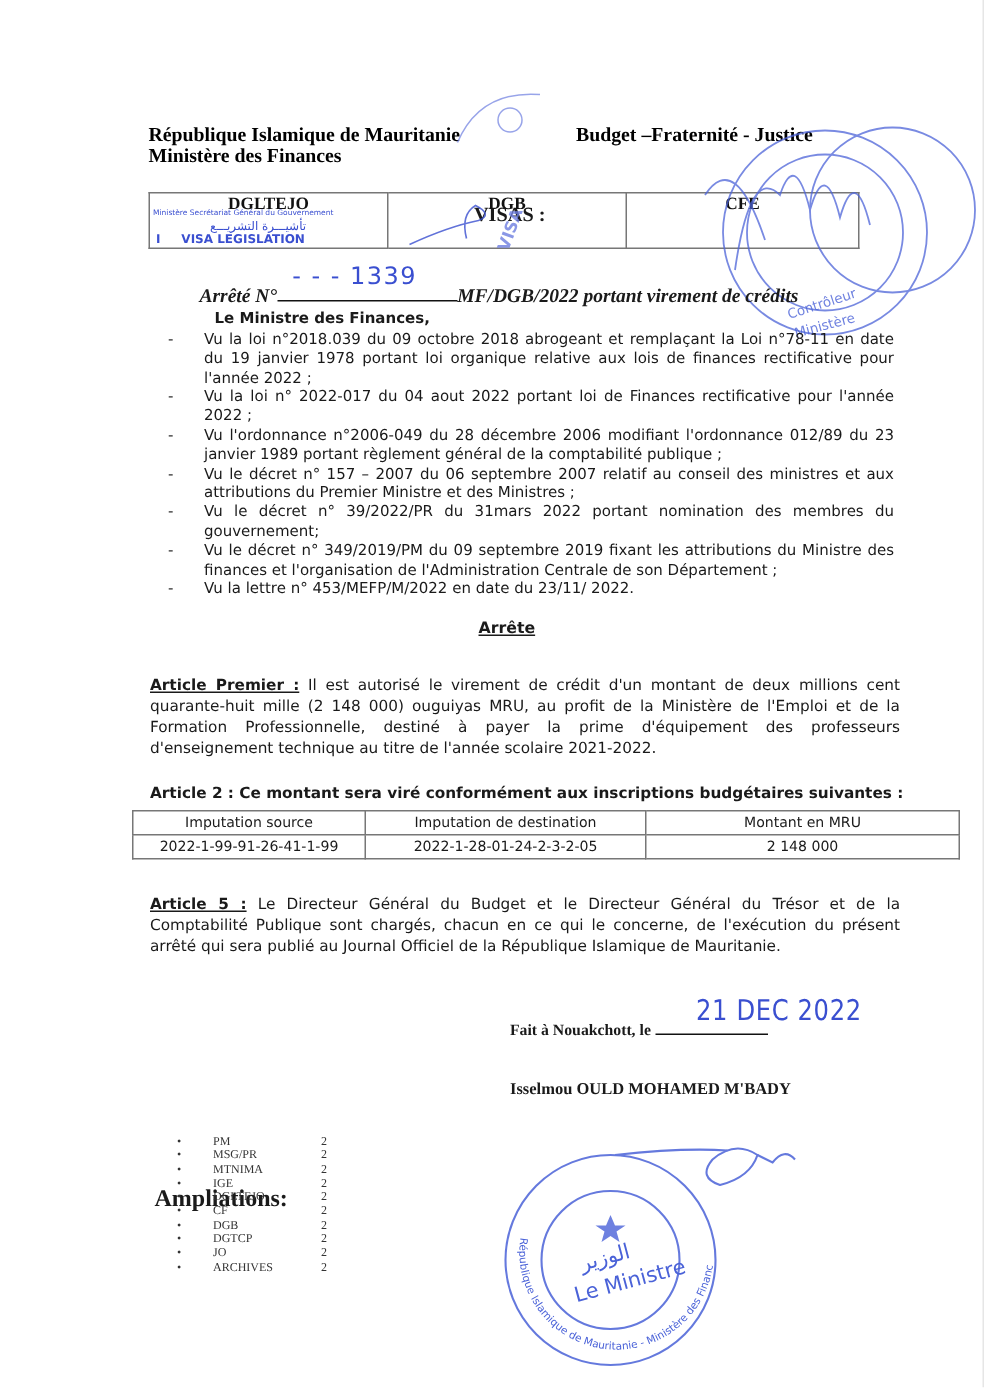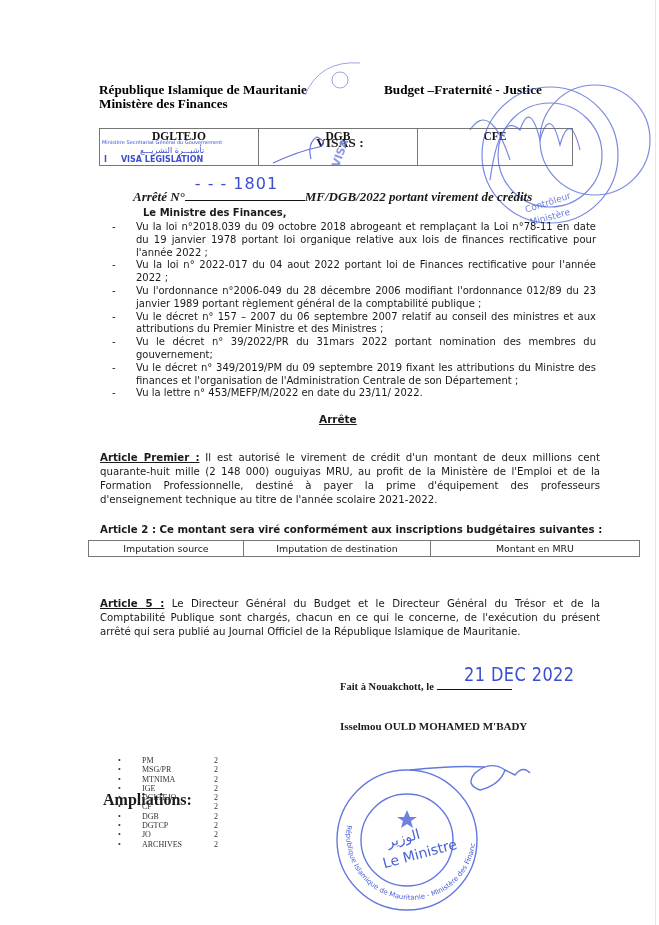--- a/index.html
+++ b/index.html
@@ -73,21 +73,21 @@
       <circle cx="120" cy="85" r="52"></circle>
       <circle cx="165" cy="70" r="55"></circle>
       <path d="M60 110 Q70 40 90 60 Q100 30 110 70 Q120 35 130 75 Q140 40 150 80"></path>
       <path d="M40 60 Q60 30 80 90"></path>
     </g>
     <text x="95" y="135" fill="#4c63d8" font-family="DejaVu Sans, sans-serif" font-size="9" opacity="0.8" transform="rotate(-18 120 135)">Contrôleur</text>
     <text x="100" y="150" fill="#4c63d8" font-family="DejaVu Sans, sans-serif" font-size="9" opacity="0.8" transform="rotate(-15 120 150)">Ministère</text>
   </svg>
 
   <div class="abs arrete-no" style="left:133px; top:188px; white-space:nowrap;">
-    <span>Arrêté N°</span><span style="display:inline-block; width:120px; border-bottom:1px solid #111; position:relative; height:12px;"><span class="stamp" style="position:absolute; left:10px; top:-14px; font-style:normal; font-weight:normal; font-size:16px; letter-spacing:1px;">- - - 1801</span></span><span>MF/DGB/2022 portant virement de crédits</span>
+    <span>Arrêté N°</span><span style="display:inline-block; width:120px; border-bottom:1px solid #111; position:relative; height:12px;"><span class="stamp" style="position:absolute; left:10px; top:-14px; font-style:normal; font-weight:normal; font-size:16px; letter-spacing:1px;">- - - 1339</span></span><span>MF/DGB/2022 portant virement de crédits</span>
   </div>
 
   <div class="abs body-text" style="left:143px; top:207px; font-weight:bold;">Le Ministre des Finances,</div>
   <ul class="vu-list body-text">
     <li><span class="dash">-</span><span>Vu la loi n°2018.039 du 09 octobre 2018 abrogeant et remplaçant la Loi n°78-11 en date du 19 janvier 1978 portant loi organique relative aux lois de finances rectificative pour l'année 2022 ;</span></li>
     <li><span class="dash">-</span><span>Vu la loi n° 2022-017 du 04 aout 2022 portant loi de Finances rectificative pour l'année 2022 ;</span></li>
     <li><span class="dash">-</span><span>Vu l'ordonnance n°2006-049 du 28 décembre 2006 modifiant l'ordonnance 012/89 du 23 janvier 1989 portant règlement général de la comptabilité publique ;</span></li>
     <li><span class="dash">-</span><span>Vu le décret n° 157 – 2007 du 06 septembre 2007 relatif au conseil des ministres et aux attributions du Premier Ministre et des Ministres ;</span></li>
     <li><span class="dash">-</span><span>Vu le décret n° 39/2022/PR du  31mars 2022 portant nomination des membres du gouvernement;</span></li>
     <li><span class="dash">-</span><span>Vu le décret n° 349/2019/PM du 09 septembre 2019 fixant les attributions du Ministre des finances et l'organisation de l'Administration Centrale de son Département ;</span></li>
@@ -103,20 +103,25 @@
   <div class="abs article" style="left:100px; top:523px; width:540px; white-space:nowrap;">
     <span style="font-weight:bold;">Article 2 :</span><span style="font-weight:bold;"> Ce montant sera viré conformément aux inscriptions budgétaires suivantes :</span>
   </div>
   <table class="imp">
     <tbody>
         <tr>
       <td style="width:154px;">Imputation source</td>
       <td style="width:186px;">Imputation de destination</td>
       <td>Montant en MRU</td>
     </tr>
+    <tr>
+      <td>2022-1-99-91-26-41-1-99</td>
+      <td>2022-1-28-01-24-2-3-2-05</td>
+      <td>2 148 000</td>
+    </tr>
   </tbody>
     </table>
 
   <div class="abs article" style="left:100px; top:597px; width:500px;">
     <span class="art-label">Article 5 :</span><span> Le Directeur Général du Budget et le Directeur Général du Trésor et de la Comptabilité Publique sont chargés, chacun en ce qui le concerne, de l'exécution du présent arrêté qui sera publié au Journal Officiel de la République Islamique de Mauritanie.</span>
   </div>
 
   <div class="abs serif" style="left:340px; top:679px; font-weight:bold; font-size:10.5px; white-space:nowrap;">
     <span>Fait à Nouakchott, le</span>
     <span style="display:inline-block; width:75px; border-bottom:1px solid #111; position:relative; height:10px;"><span class="stamp" style="position:absolute; left:27px; top:-16px; font-size:19px; font-weight:normal; white-space:nowrap; letter-spacing:0.5px; transform:scaleX(0.85); transform-origin:left;">21 DEC 2022</span></span>

